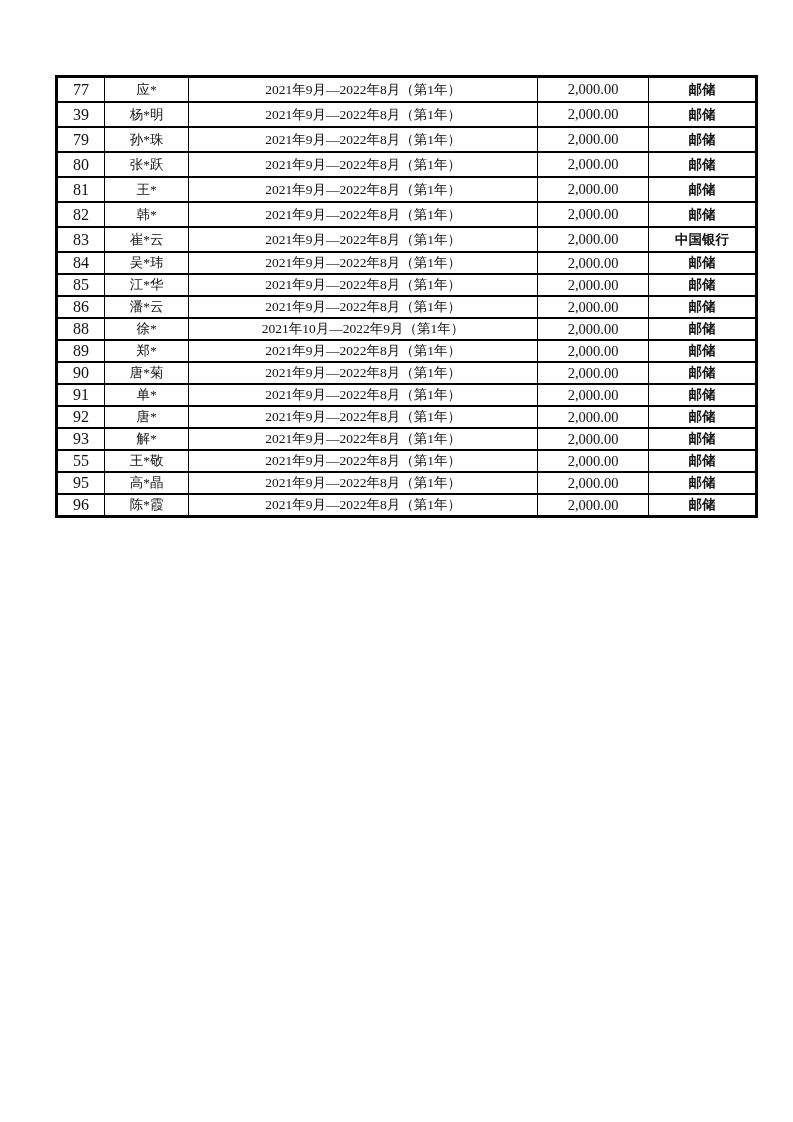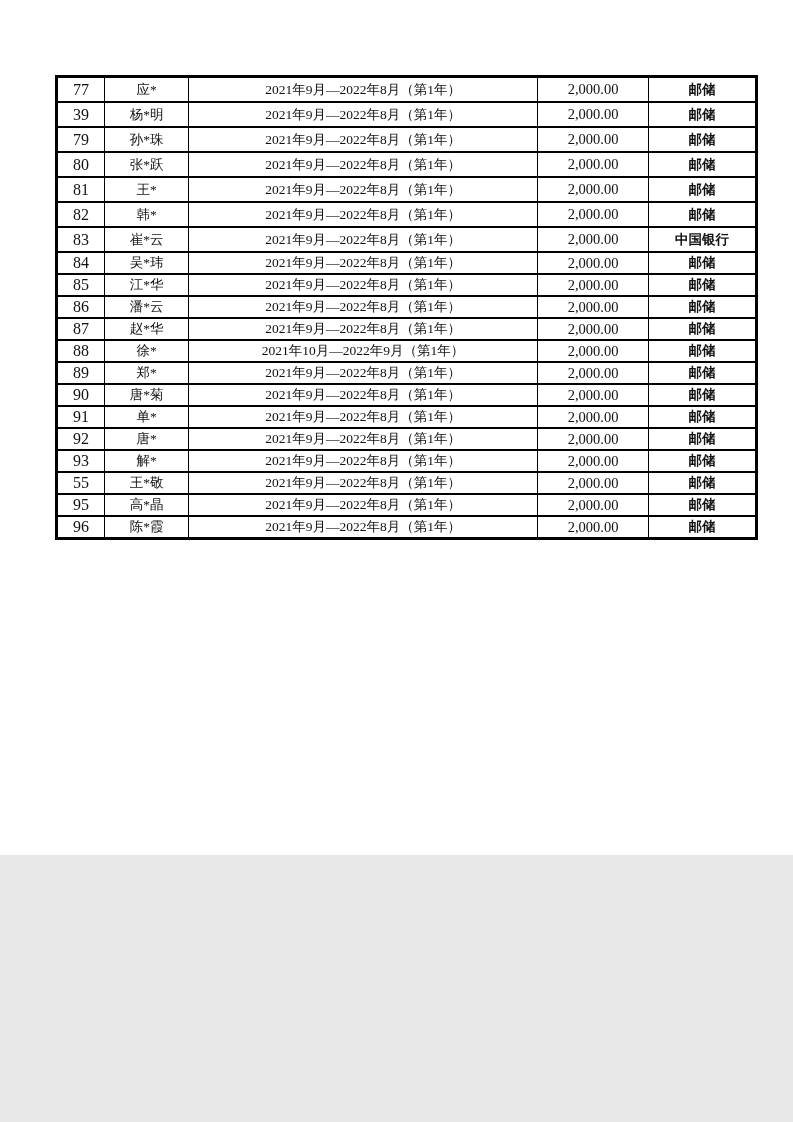--- a/index.html
+++ b/index.html
@@ -3,21 +3,21 @@
 <meta charset="utf-8">
 <style>
   html, body {
     margin: 0;
     padding: 0;
     background: #e8e8e8;
   }
   .page {
     position: relative;
     width: 793px;
-    height: 855px;
+    height: 1122px;
     background: #ffffff;
     margin: 0 auto;
     overflow: hidden;
     font-family: "Liberation Serif", "DejaVu Serif", serif;
   }
   table.grid {
     position: absolute;
     left: 55px;
     top: 75px;
     width: 700px;
@@ -125,27 +125,20 @@
         <td class="c-bank">邮储</td>
       </tr>
       <tr class="row-std">
         <td class="c-seq">86</td>
         <td class="c-name">潘*云</td>
         <td class="c-period">2021年9月—2022年8月（第1年）</td>
         <td class="c-amount">2,000.00</td>
         <td class="c-bank">邮储</td>
       </tr>
       <tr class="row-std">
-        <td class="c-seq">87</td>
-        <td class="c-name">赵*华</td>
-        <td class="c-period">2021年9月—2022年8月（第1年）</td>
-        <td class="c-amount">2,000.00</td>
-        <td class="c-bank">邮储</td>
-      </tr>
-      <tr class="row-std">
         <td class="c-seq">88</td>
         <td class="c-name">徐*</td>
         <td class="c-period">2021年10月—2022年9月（第1年）</td>
         <td class="c-amount">2,000.00</td>
         <td class="c-bank">邮储</td>
       </tr>
       <tr class="row-std">
         <td class="c-seq">89</td>
         <td class="c-name">郑*</td>
         <td class="c-period">2021年9月—2022年8月（第1年）</td>

